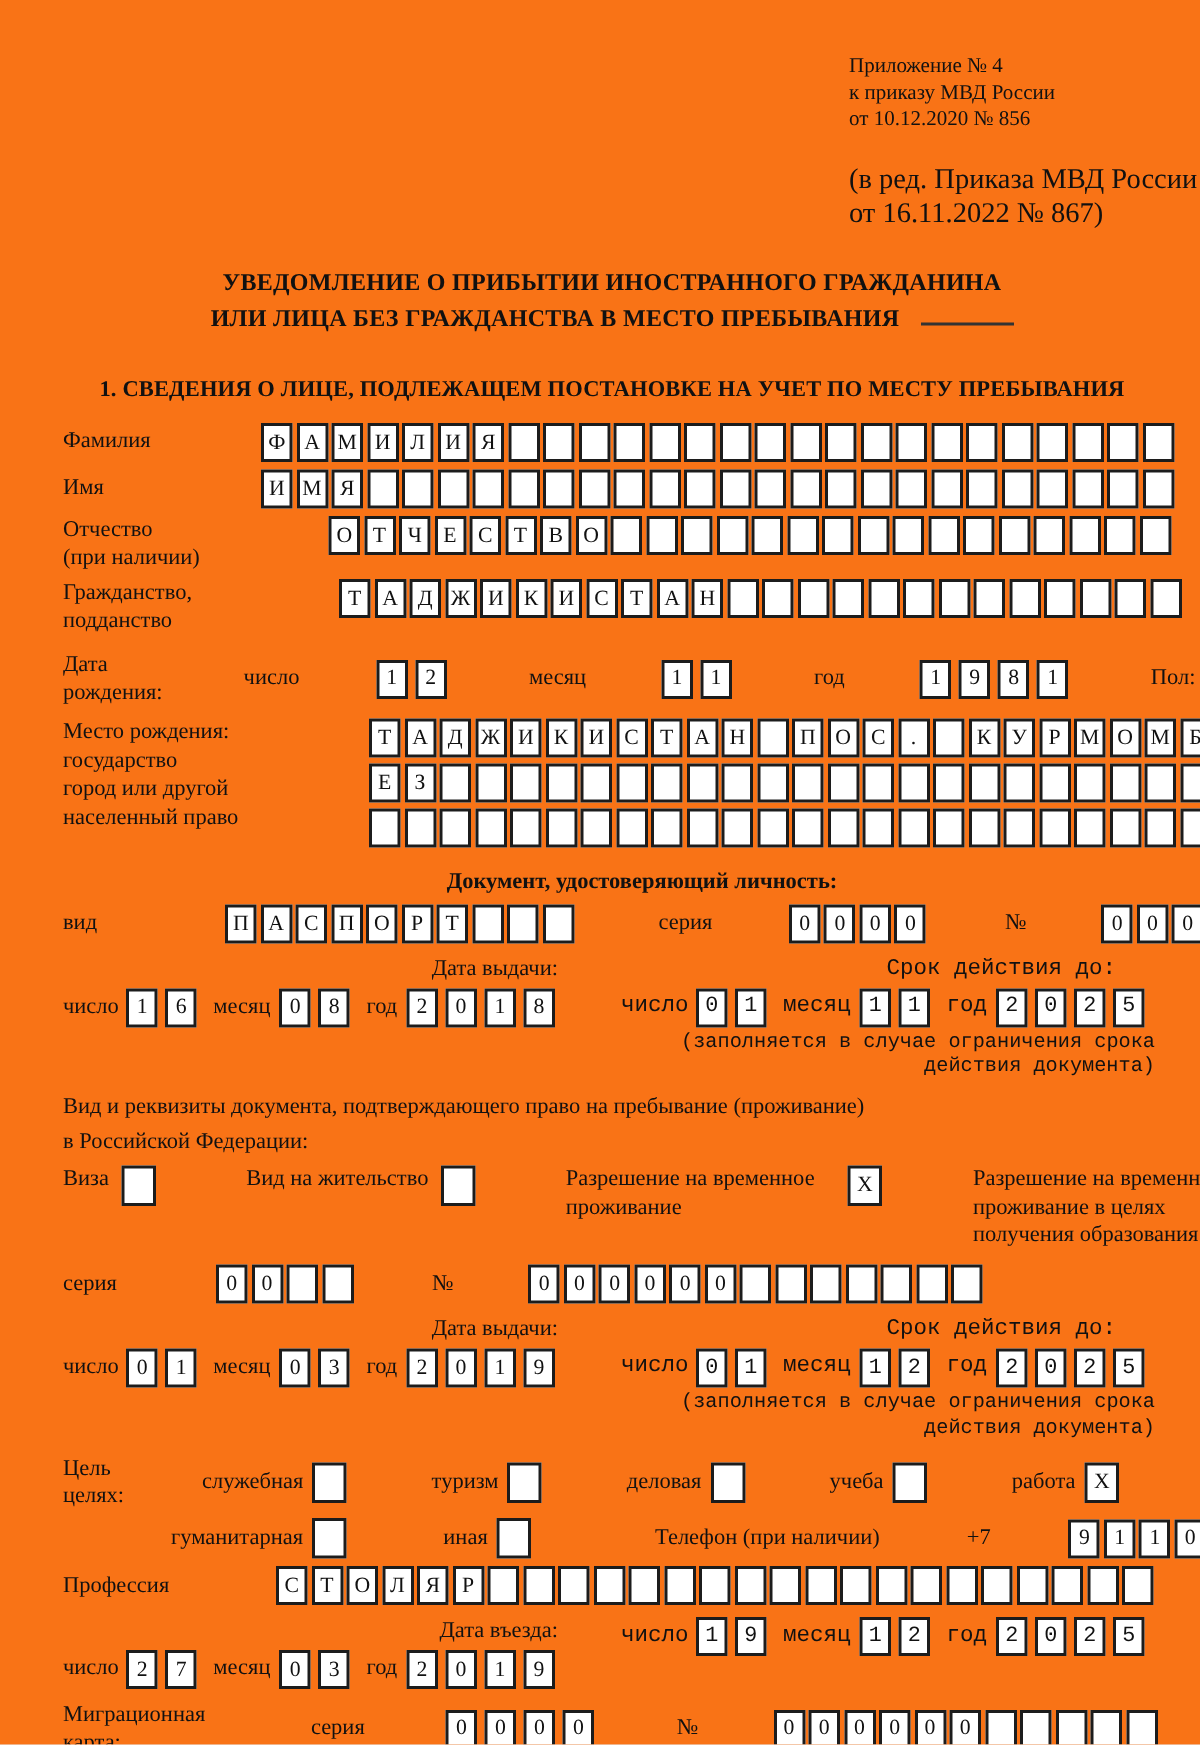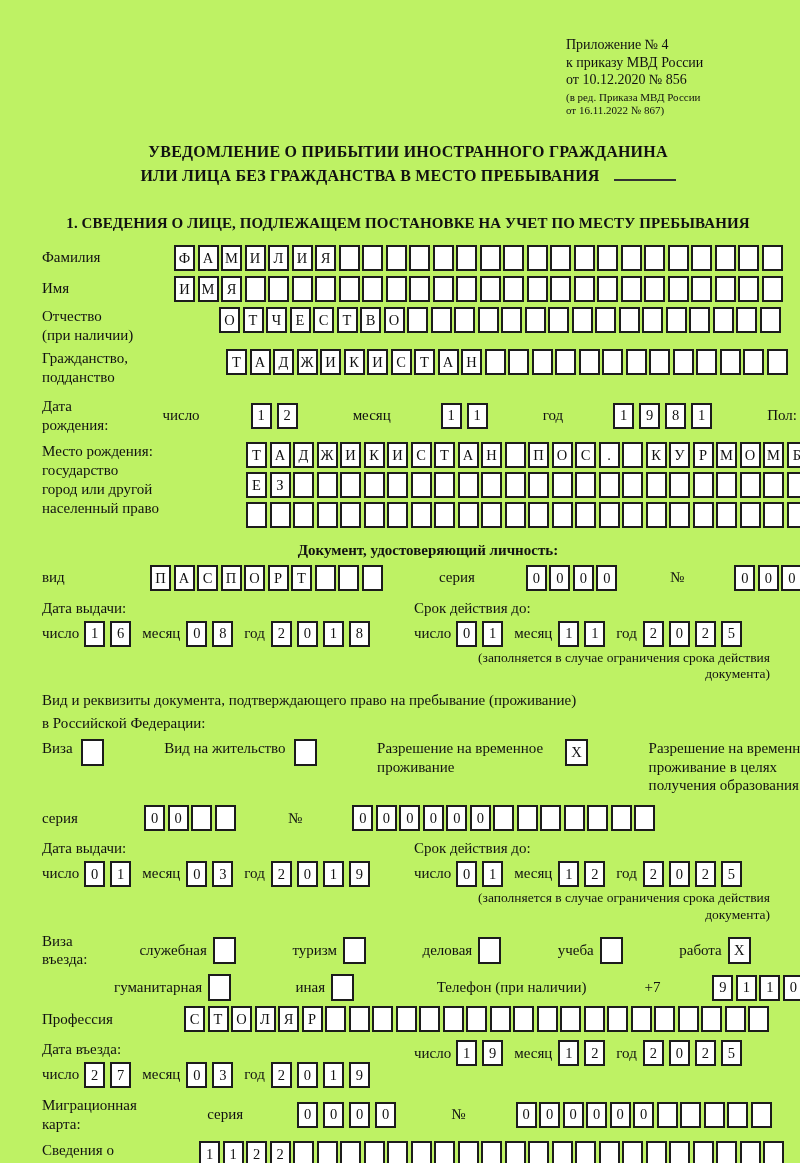--- a/index.html
+++ b/index.html
@@ -1,24 +1,24 @@
 <!DOCTYPE html>
 <html lang="ru"><head>
 <meta charset="utf-8">
 <style>
   html,body { margin:0; padding:0; background:#e8e8e8; }
   .page {
-    width:800px; height:1163px; margin:0 auto; background:#bef264;
+    width:800px; height:1163px; margin:0 auto; background:#f97316;
     font-family:"Liberation Serif","DejaVu Serif",serif; color:#111;
     box-sizing:border-box; padding:36px 26px 0 42px; overflow:hidden;
     font-size:15px; line-height:1.25;
   }
   .hdr-block { margin-left:524px; font-size:14px; }
   .hdr-block div { white-space:nowrap; }
-  .hdr-amend { margin-top:2px; font-size:11px; }
+  .hdr-amend { margin-top:19px; font-size:19px; }
   .forma { text-align:right; font-weight:bold; font-size:16px; margin:16px 32px 0 0; letter-spacing:.4px; }
   .title { text-align:center; font-weight:bold; font-size:16px; margin-top:22px; line-height:1.5; letter-spacing:.2px; }
   .blank-line { display:inline-block; width:62px; border-bottom:2px solid #333; margin-left:14px; }
   .sec-head { text-align:center; font-weight:bold; font-size:15px; margin-top:26px; letter-spacing:.1px; white-space:nowrap; }
 
   .frow { display:flex; align-items:center; margin-top:5px;gap:44px; }
   .frow.top { align-items:flex-start; }
   .flabel { flex:0 0 auto; }
   .w88 { width:88px; } .w133 { width:133px; } .w140 { width:140px; }
   .w160 { width:160px; } .w64 { width:64px; } .w98 { width:98px; } .w113 { width:113px; }
@@ -33,22 +33,22 @@
   .checkbox { width:23px; height:27px; }
   .stack .cells { margin-bottom:4px; }
   .stack-loose .cells { margin-bottom:7px; }
 
   .center-bold { font-weight:bold; text-align:center; margin:8px 0 4px 40px; font-size:15px; }
   .lbl { margin:0 7px 0 10px; white-space:nowrap; }
   .lbl-tight { margin:0 6px 0 6px; white-space:nowrap; }
 
   .date-cols { display:flex; margin-top:8px; }
   .date-col-l { flex:0 0 372px; }
-  .date-col-r { flex:1 1 auto; }
-  .date-head { text-align:left; margin-bottom:3px; }
+  .date-col-r { flex:1 1 auto;font-family:Liberation Mono, monospace; }
+  .date-head { text-align:right; margin-bottom:3px; }
   .date-head-l { width:330px; }
   .date-head-r { width:330px; }
   .date-line { display:flex; align-items:center; white-space:nowrap; }
   .note-right { text-align:right; font-size:13.5px; margin-top:3px; margin-right:4px; }
 
   .opts { margin-top:6px; }
   .opt { display:inline-flex; align-items:flex-start; margin-right:14px; }
   .opt .opt-label { margin-right:8px; white-space:nowrap; }
   .opt .opt-label-c { text-align:left; margin-right:10px; }
   .wrap170 { width:178px; } .wrap185 { width:182px; }
@@ -505,21 +505,21 @@
             <span class="cell">0</span>
             <span class="cell">2</span>
             <span class="cell">5</span>
           </span>
       </div>
       <div class="note-right">(заполняется в случае ограничения срока действия документа)</div>
     </div>
   </div>
 
   <div class="frow mt8">
-    <span style="margin-right:8px">Виза въезда:</span>
+    <span style="margin-right:8px">Цель целях:</span>
     <span class="purpose-opt">
       <span class="p-label">служебная</span>
       <span class="cell checkbox"></span>
     </span>
     <span class="purpose-opt">
       <span class="p-label">туризм</span>
       <span class="cell checkbox"></span>
     </span>
     <span class="purpose-opt">
       <span class="p-label">деловая</span>

